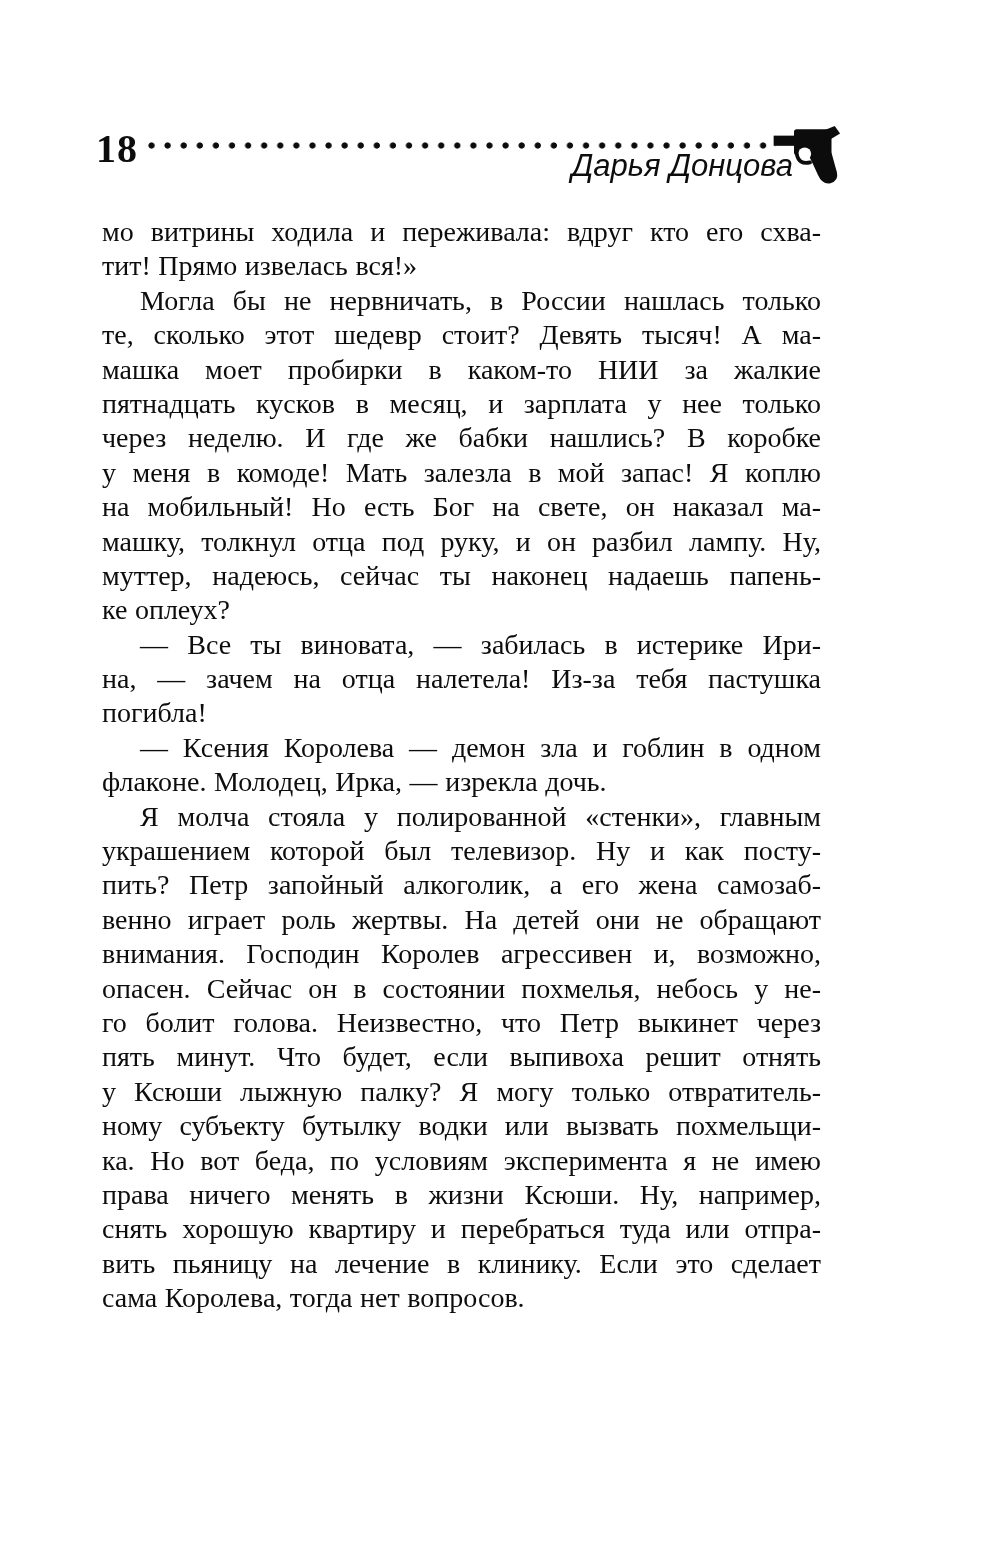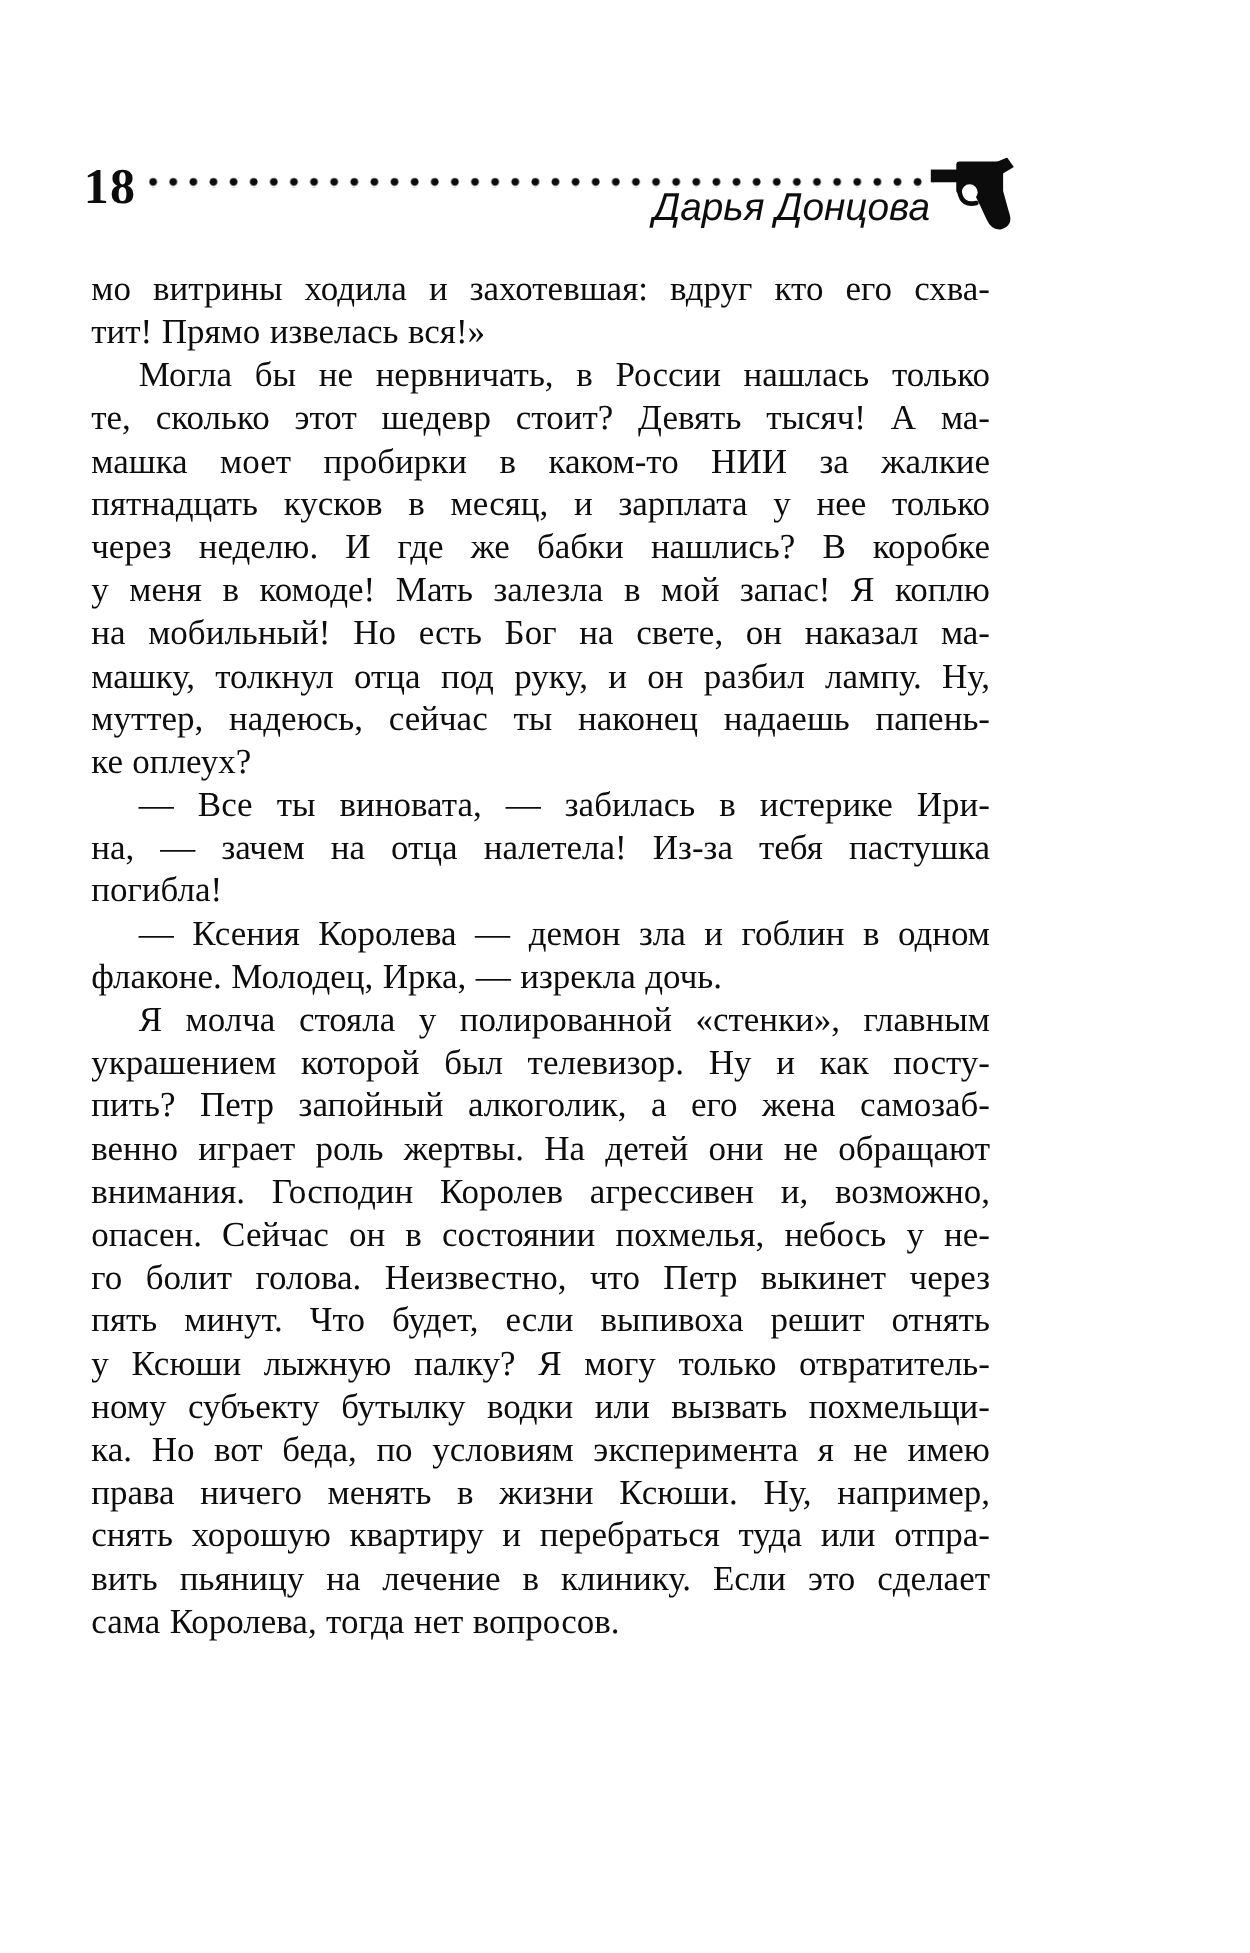--- a/index.html
+++ b/index.html
@@ -7,21 +7,21 @@
     width:1000px;height:1562px;
     background:#ffffff;
     color:#0d0d0d;
     font-family:"Liberation Serif","DejaVu Serif",serif;
     overflow:hidden;
   }
   .page{
     position:relative;
     width:719px;
     margin:0;
-    padding:130px 103px 0 73px;
+    padding:130px 103px 0 102px;
   }
   
   .header{
     position:relative;
     height:85px;
   }
   .page-num{
     position:absolute;
     left:-6px;top:-5px;
     font-size:40px;
@@ -36,21 +36,21 @@
     background-size:16.1px 8px;
     background-repeat:repeat-x;
   }
   .gun{
     position:absolute;
     right:-24px;top:-4px;
     width:72px;height:60px;
   }
   .author{
     position:absolute;
-    right:48px;top:18px;
+    right:28px;top:18px;
     font-family:"Liberation Sans","DejaVu Sans",sans-serif;
     font-style:italic;
     font-size:31px;
     letter-spacing:0px;
     white-space:nowrap;
   }
   
   .body-text{
     margin-top:0;
   }
@@ -83,21 +83,21 @@
       <rect x="19" y="3" width="35" height="24" rx="2.5" fill="#0c0c0c"></rect>
       <path d="M45,5 L57,0 L62,7 L52,13 Z" fill="#0c0c0c"></path>
       <path d="M35,25 L54,25 Q57,36 59,43 Q61,51 53,53.5 Q45.5,55 41.5,46 Q37,36 32,26 Z" fill="#0c0c0c"></path>
       <circle cx="29" cy="26" r="6" fill="#ffffff"></circle>
       <path d="M21.5,26 Q23.5,36.5 34,34" stroke="#0c0c0c" stroke-width="3.5" fill="none" stroke-linecap="round"></path>
     </svg>
     <div class="author">Дарья Донцова</div>
   </div>
 
   <div class="body-text">
-      <div class="line just">мо витрины ходила и захотевшая: вдруг кто его схва-</div>
+      <div class="line just">мо витрины ходила и переживала: вдруг кто его схва-</div>
       <div class="line">тит! Прямо извелась вся!»</div>
       <div class="line first just">Могла бы не нервничать, в России нашлась только</div>
       <div class="line just">те, сколько этот шедевр стоит? Девять тысяч! А ма-</div>
       <div class="line just">машка моет пробирки в каком-то НИИ за жалкие</div>
       <div class="line just">пятнадцать кусков в месяц, и зарплата у нее только</div>
       <div class="line just">через неделю. И где же бабки нашлись? В коробке</div>
       <div class="line just">у меня в комоде! Мать залезла в мой запас! Я коплю</div>
       <div class="line just">на мобильный! Но есть Бог на свете, он наказал ма-</div>
       <div class="line just">машку, толкнул отца под руку, и он разбил лампу. Ну,</div>
       <div class="line just">муттер, надеюсь, сейчас ты наконец надаешь папень-</div>

